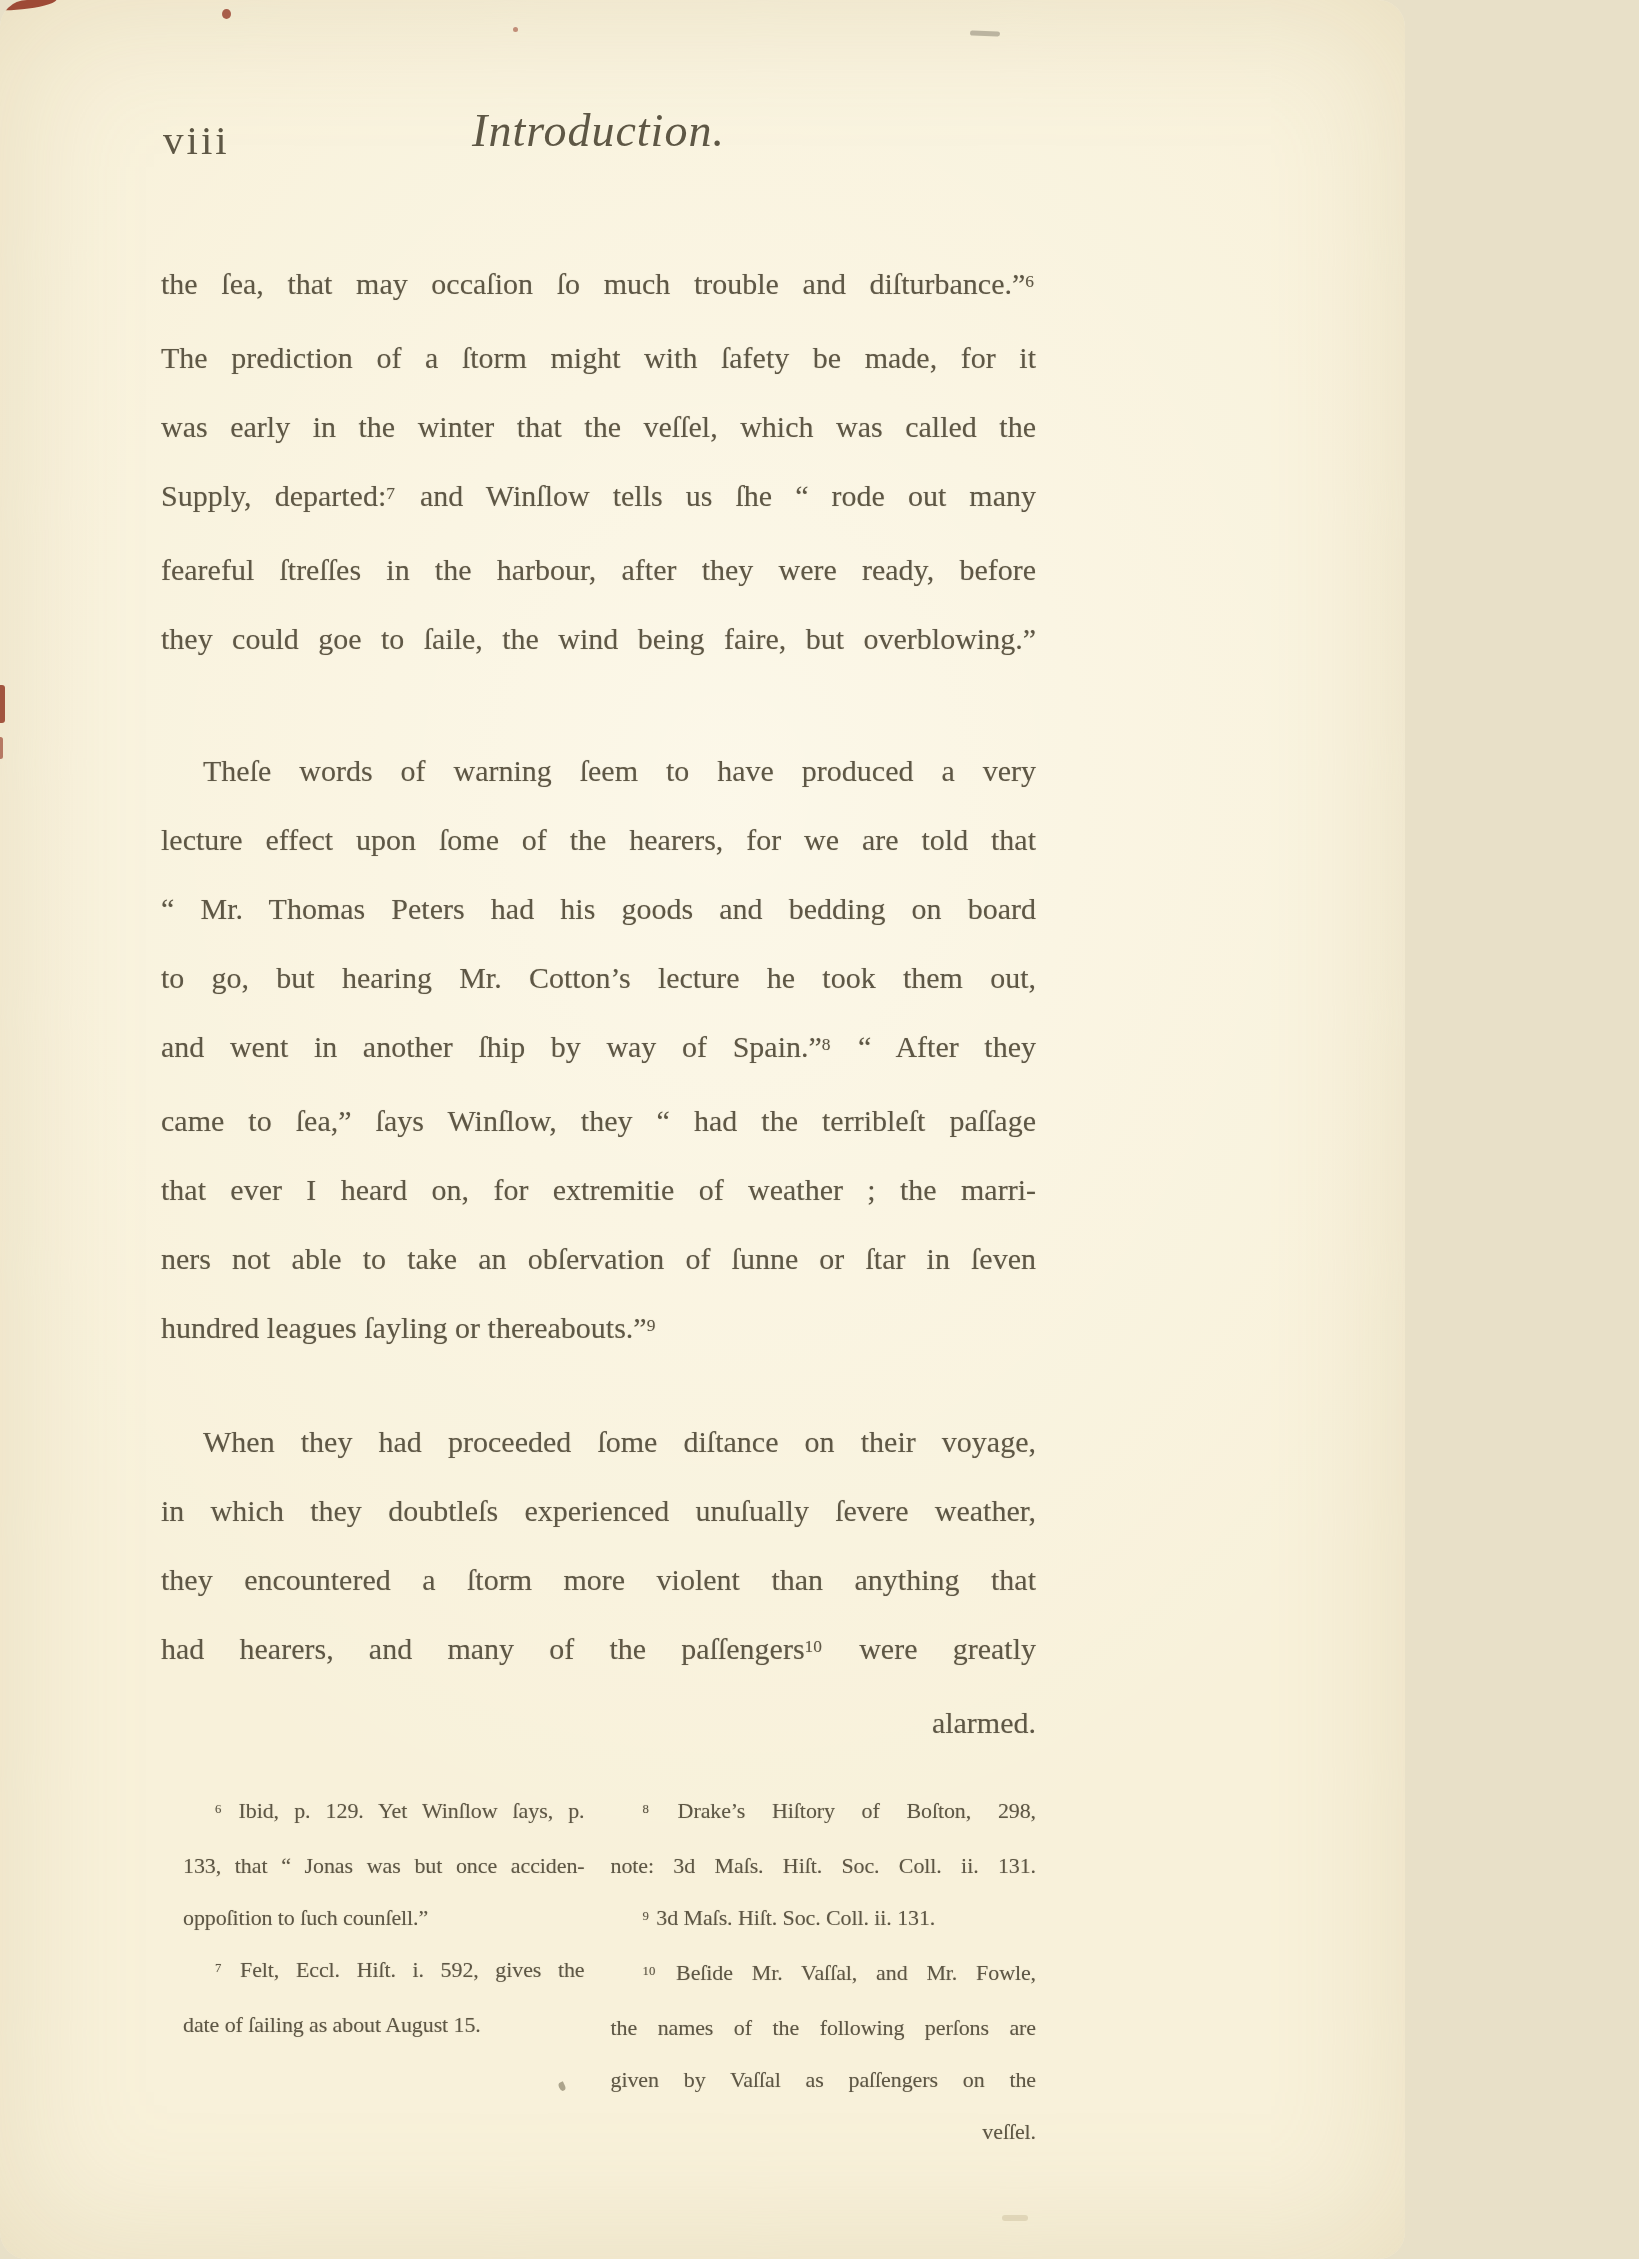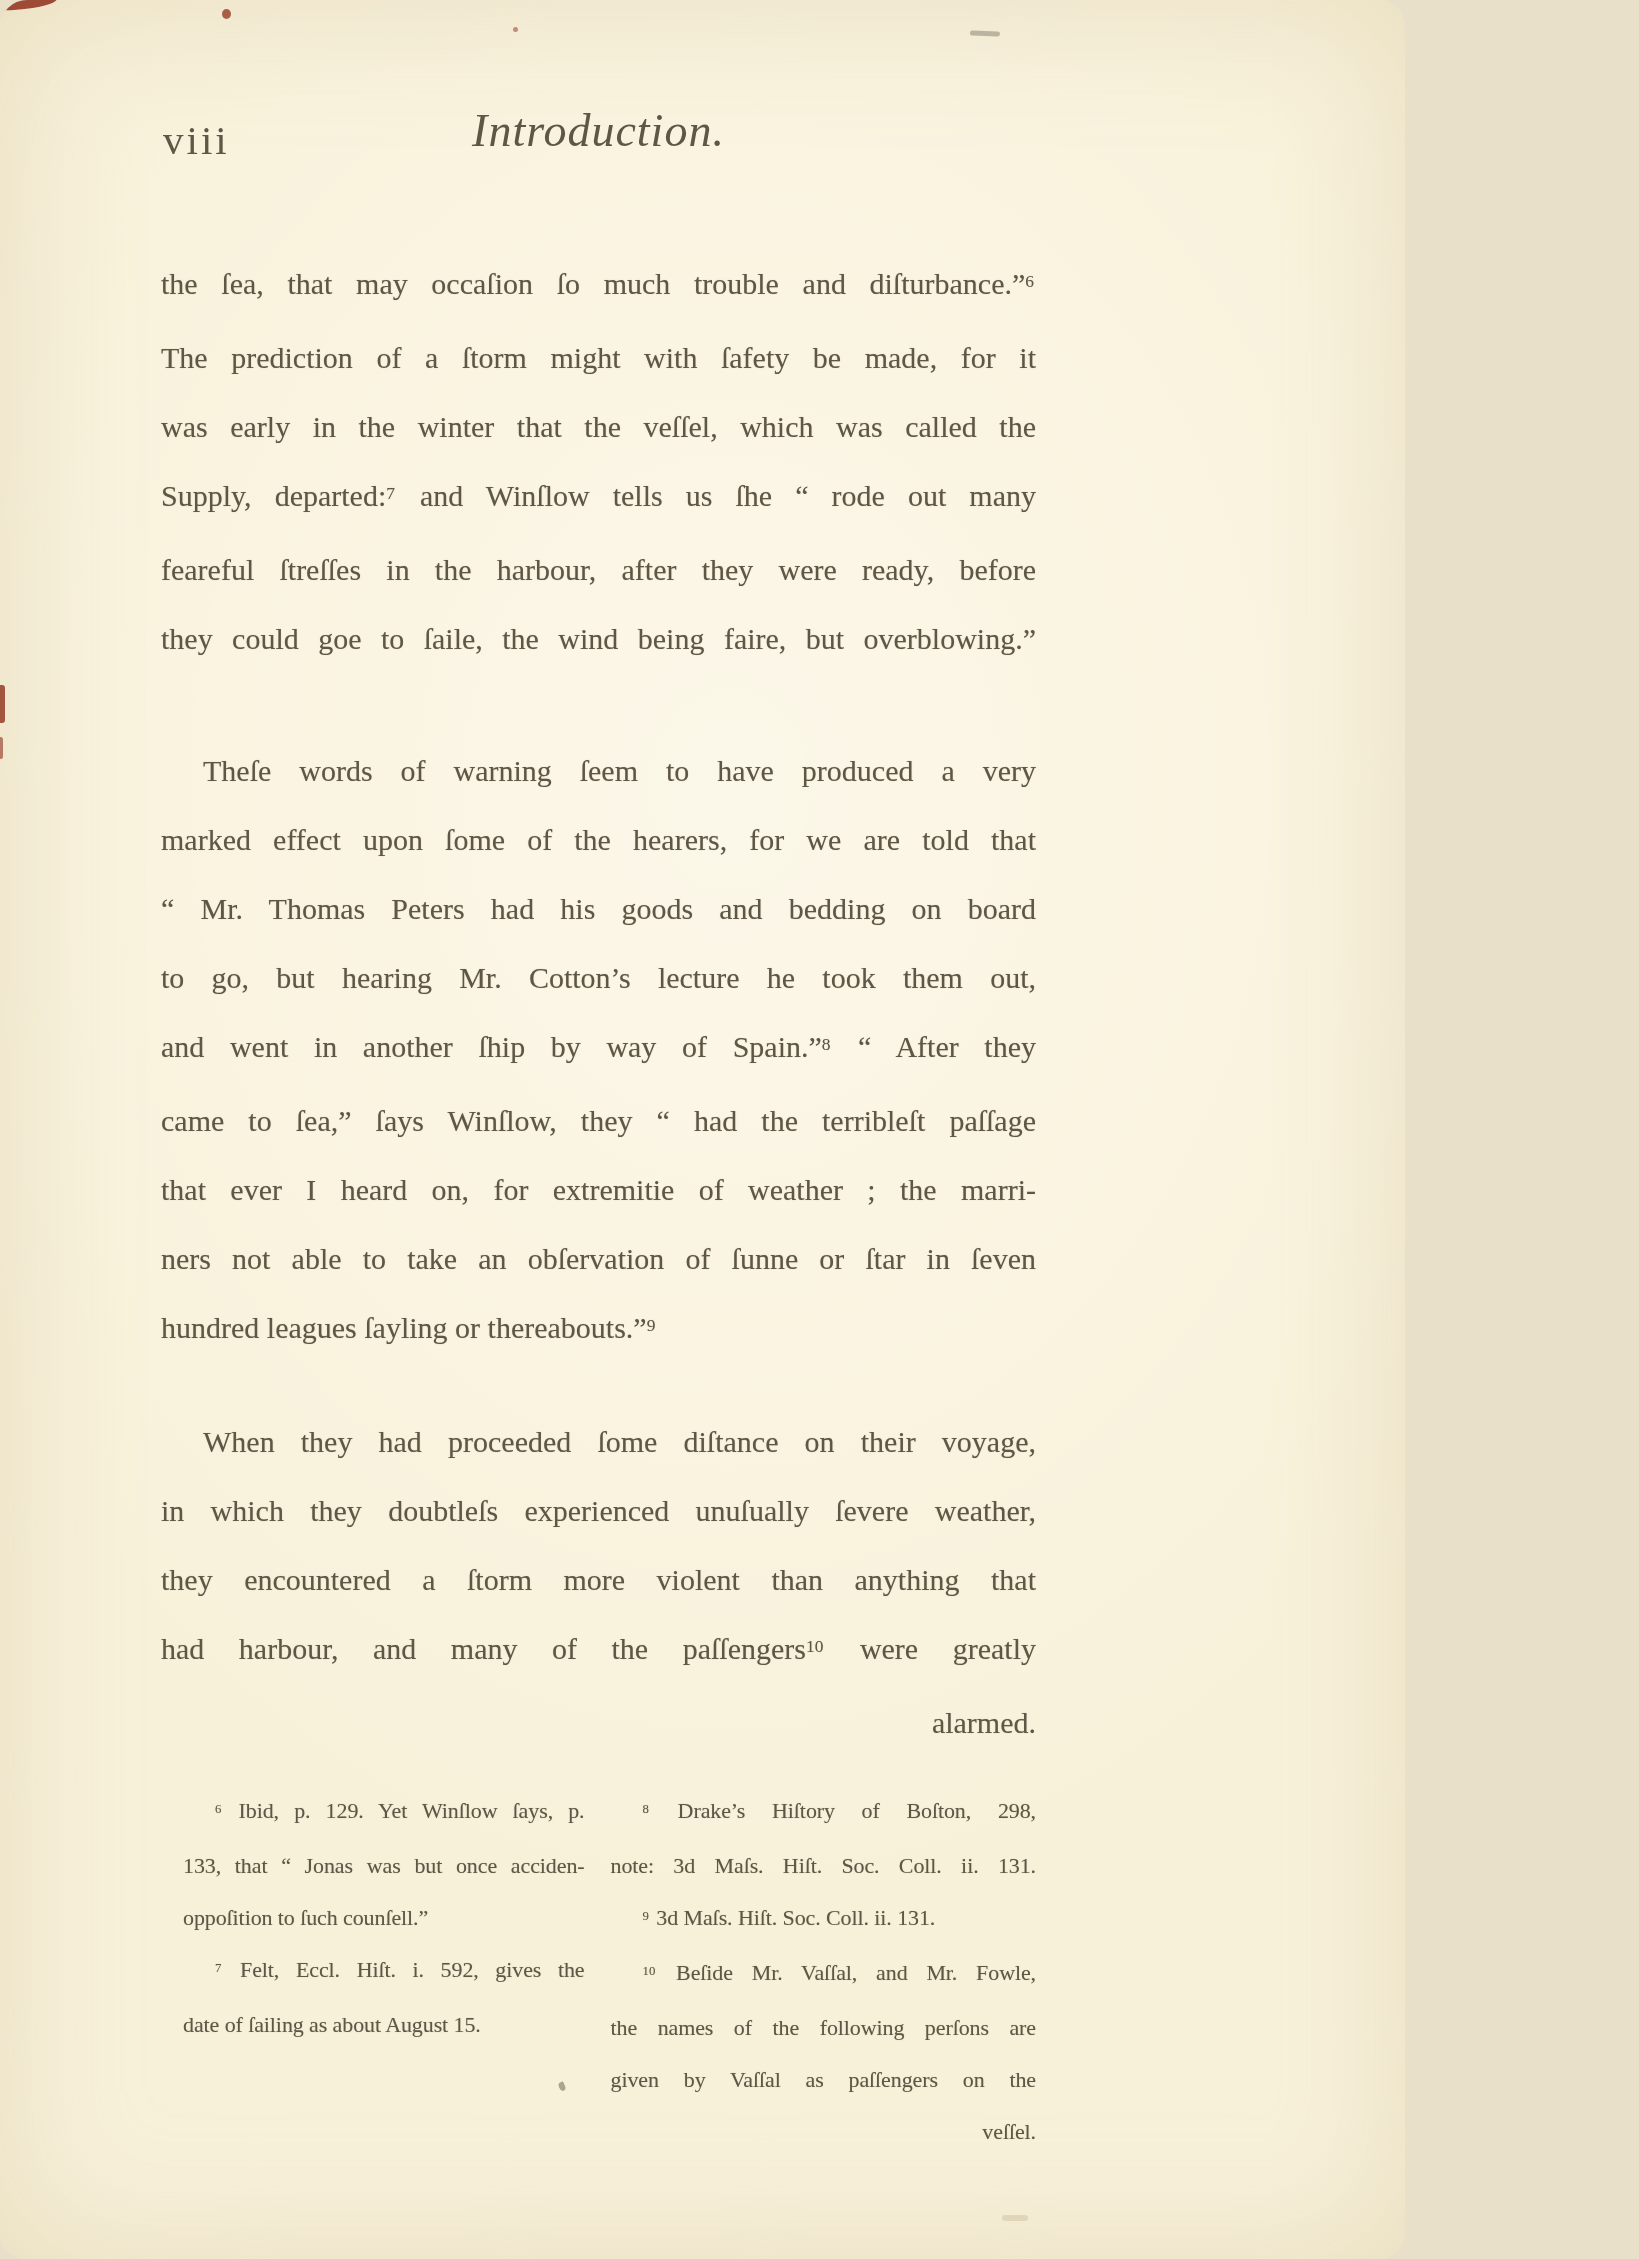--- a/index.html
+++ b/index.html
@@ -98,34 +98,34 @@
     <section class="para" id="para1">
         <div class="line al-j"><span>the ſea, that may occaſion ſo much trouble and diſturbance.”</span><span class="sup">6</span></div>
         <div class="line al-j"><span>The prediction of a ſtorm might with ſafety be made, for it</span></div>
         <div class="line al-j"><span>was early in the winter that the veſſel, which was called the</span></div>
         <div class="line al-j"><span>Supply, departed:</span><span class="sup">7</span><span> and Winſlow tells us ſhe “ rode out many</span></div>
         <div class="line al-j"><span>feareful ſtreſſes in the harbour, after they were ready, before</span></div>
         <div class="line al-j"><span>they could goe to ſaile, the wind being faire, but overblowing.”</span></div>
       </section>
     <section class="para" id="para2">
         <div class="line al-j ind"><span>Theſe words of warning ſeem to have produced a very</span></div>
-        <div class="line al-j"><span>marked effect upon ſome of the hearers, for we are told that</span></div>
+        <div class="line al-j"><span>lecture effect upon ſome of the hearers, for we are told that</span></div>
         <div class="line al-j"><span>“ Mr. Thomas Peters had his goods and bedding on board</span></div>
         <div class="line al-j"><span>to go, but hearing Mr. Cotton’s lecture he took them out,</span></div>
         <div class="line al-j"><span>and went in another ſhip by way of Spain.”</span><span class="sup">8</span><span> “ After they</span></div>
         <div class="line al-j"><span>came to ſea,” ſays Winſlow, they “ had the terribleſt paſſage</span></div>
         <div class="line al-j"><span>that ever I heard on, for extremitie of weather ; the marri-</span></div>
         <div class="line al-j"><span>ners not able to take an obſervation of ſunne or ſtar in ſeven</span></div>
         <div class="line al-l"><span>hundred leagues ſayling or thereabouts.”</span><span class="sup">9</span></div>
       </section>
     <section class="para" id="para3">
         <div class="line al-j ind"><span>When they had proceeded ſome diſtance on their voyage,</span></div>
         <div class="line al-j"><span>in which they doubtleſs experienced unuſually ſevere weather,</span></div>
         <div class="line al-j"><span>they encountered a ſtorm more violent than anything that</span></div>
-        <div class="line al-j"><span>had harbour, and many of the paſſengers</span><span class="sup">10</span><span> were greatly</span></div>
+        <div class="line al-j"><span>had hearers, and many of the paſſengers</span><span class="sup">10</span><span> were greatly</span></div>
         <div class="line al-r"><span>alarmed.</span></div>
       </section>
 
     <section class="footnotes">
       <div class="fncol fncol-left">
           <div class="line al-j ind"><span class="sup">6</span><span> Ibid, p. 129.  Yet Winſlow ſays, p.</span></div>
           <div class="line al-j"><span>133, that “ </span><span class="it">Jonas</span><span> was but once acciden-</span></div>
           <div class="line al-l"><span>oppoſition to ſuch counſell.”</span></div>
           <div class="line al-j ind"><span class="sup">7</span><span> Felt, Eccl. Hiſt. i. 592, gives the</span></div>
           <div class="line al-l"><span>date of ſailing as about August 15.</span></div>

